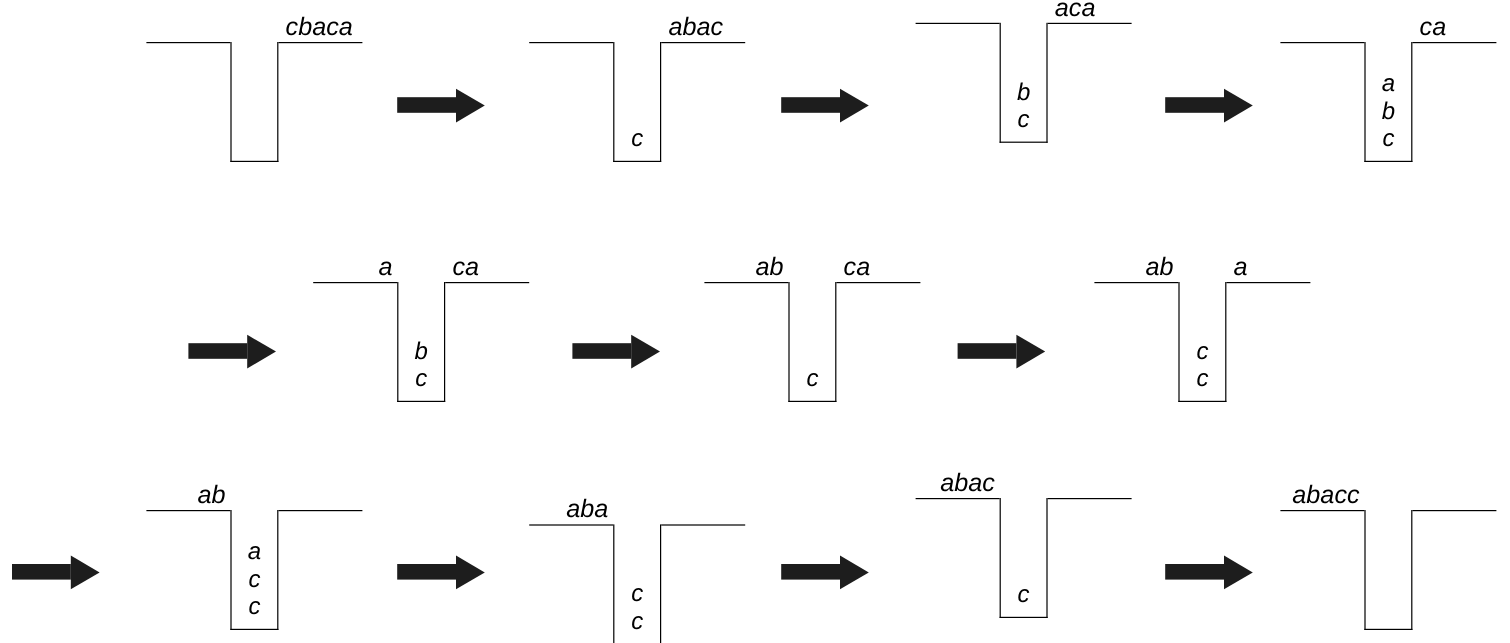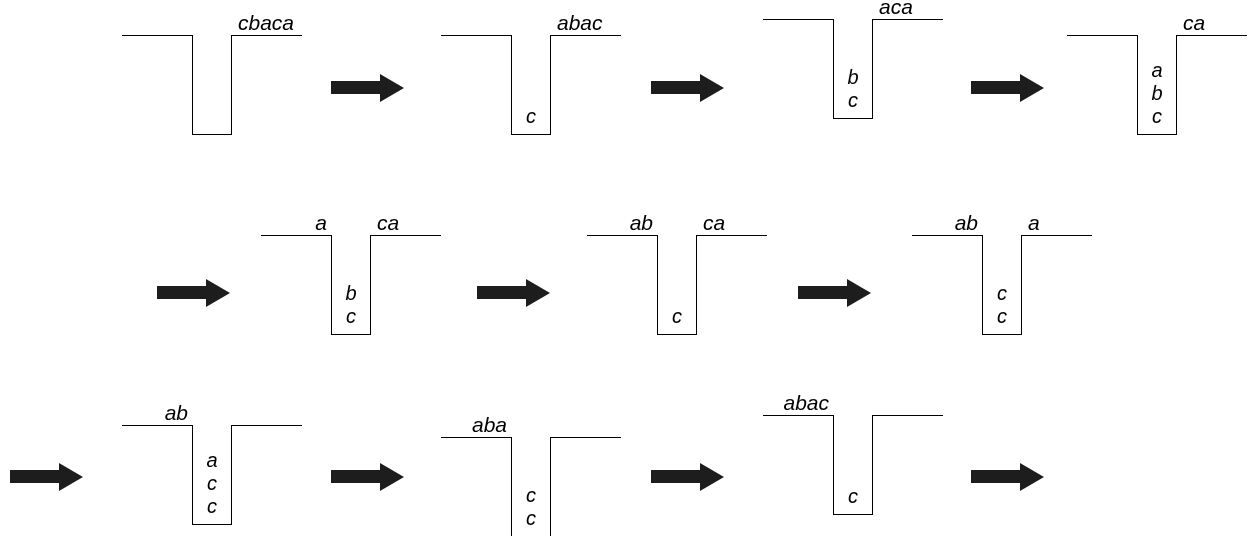--- a/index.html
+++ b/index.html
@@ -199,13 +199,21 @@
     <div class="lbl lbl-left">abac</div>
     <div class="lbl lbl-right"></div>
     <div class="stack">
         <div>c</div>
       </div>
   </div>
     <div class="arrow" style="left: 971px; top: 462px;">
     <div class="arrow-shaft"></div>
     <div class="arrow-head"></div>
   </div>
+    <div class="well" style="left: 1067px; top: 425px;">
+    <div class="seg seg-left"></div>
+    <div class="pit"></div>
+    <div class="seg seg-right"></div>
+    <div class="lbl lbl-left">abacc</div>
+    <div class="lbl lbl-right"></div>
+    <div class="stack"></div>
+  </div>
   </div>
 
 </body></html>

